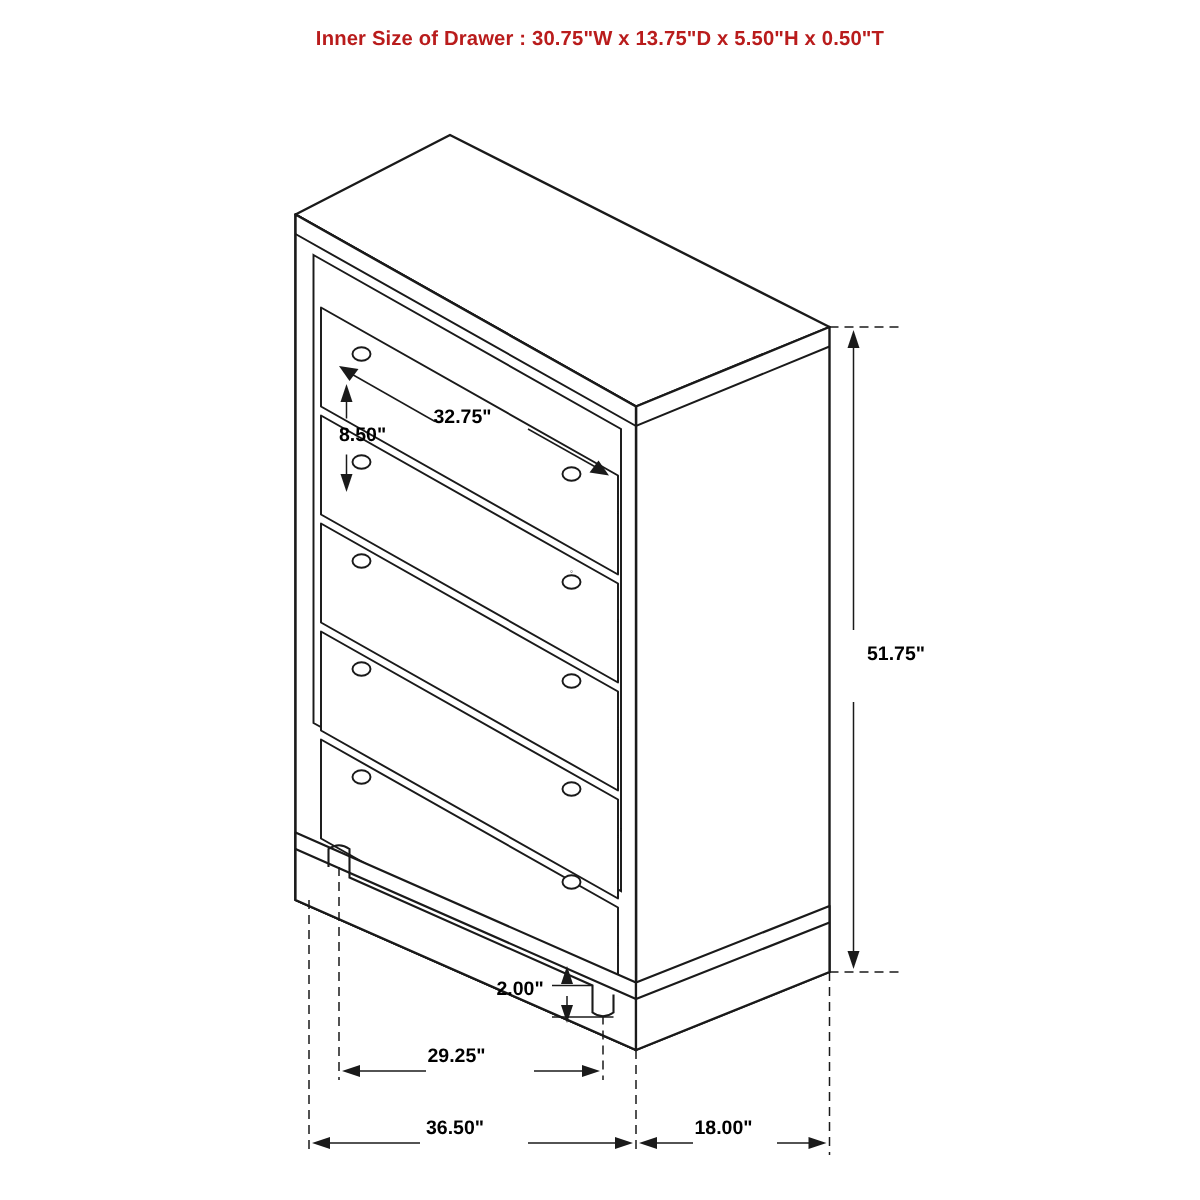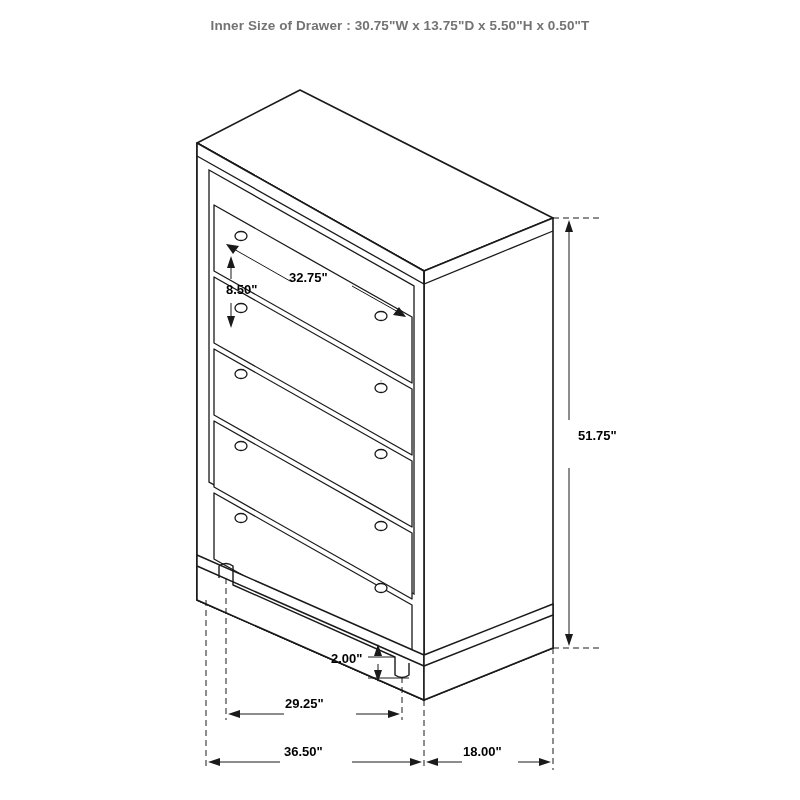--- a/index.html
+++ b/index.html
@@ -22,21 +22,21 @@
   }
   .title {
     position: absolute;
     top: 18px;
     left: 0;
     width: 800px;
     text-align: center;
     font-size: 13.5px;
     font-weight: bold;
     letter-spacing: 0.1px;
-    color: #737373;
+    color: #b91c1c;
   }
   svg.diagram {
     position: absolute;
     top: 0;
     left: 0;
     width: 800px;
     height: 800px;
   }
   .dim-label {
     position: absolute;

